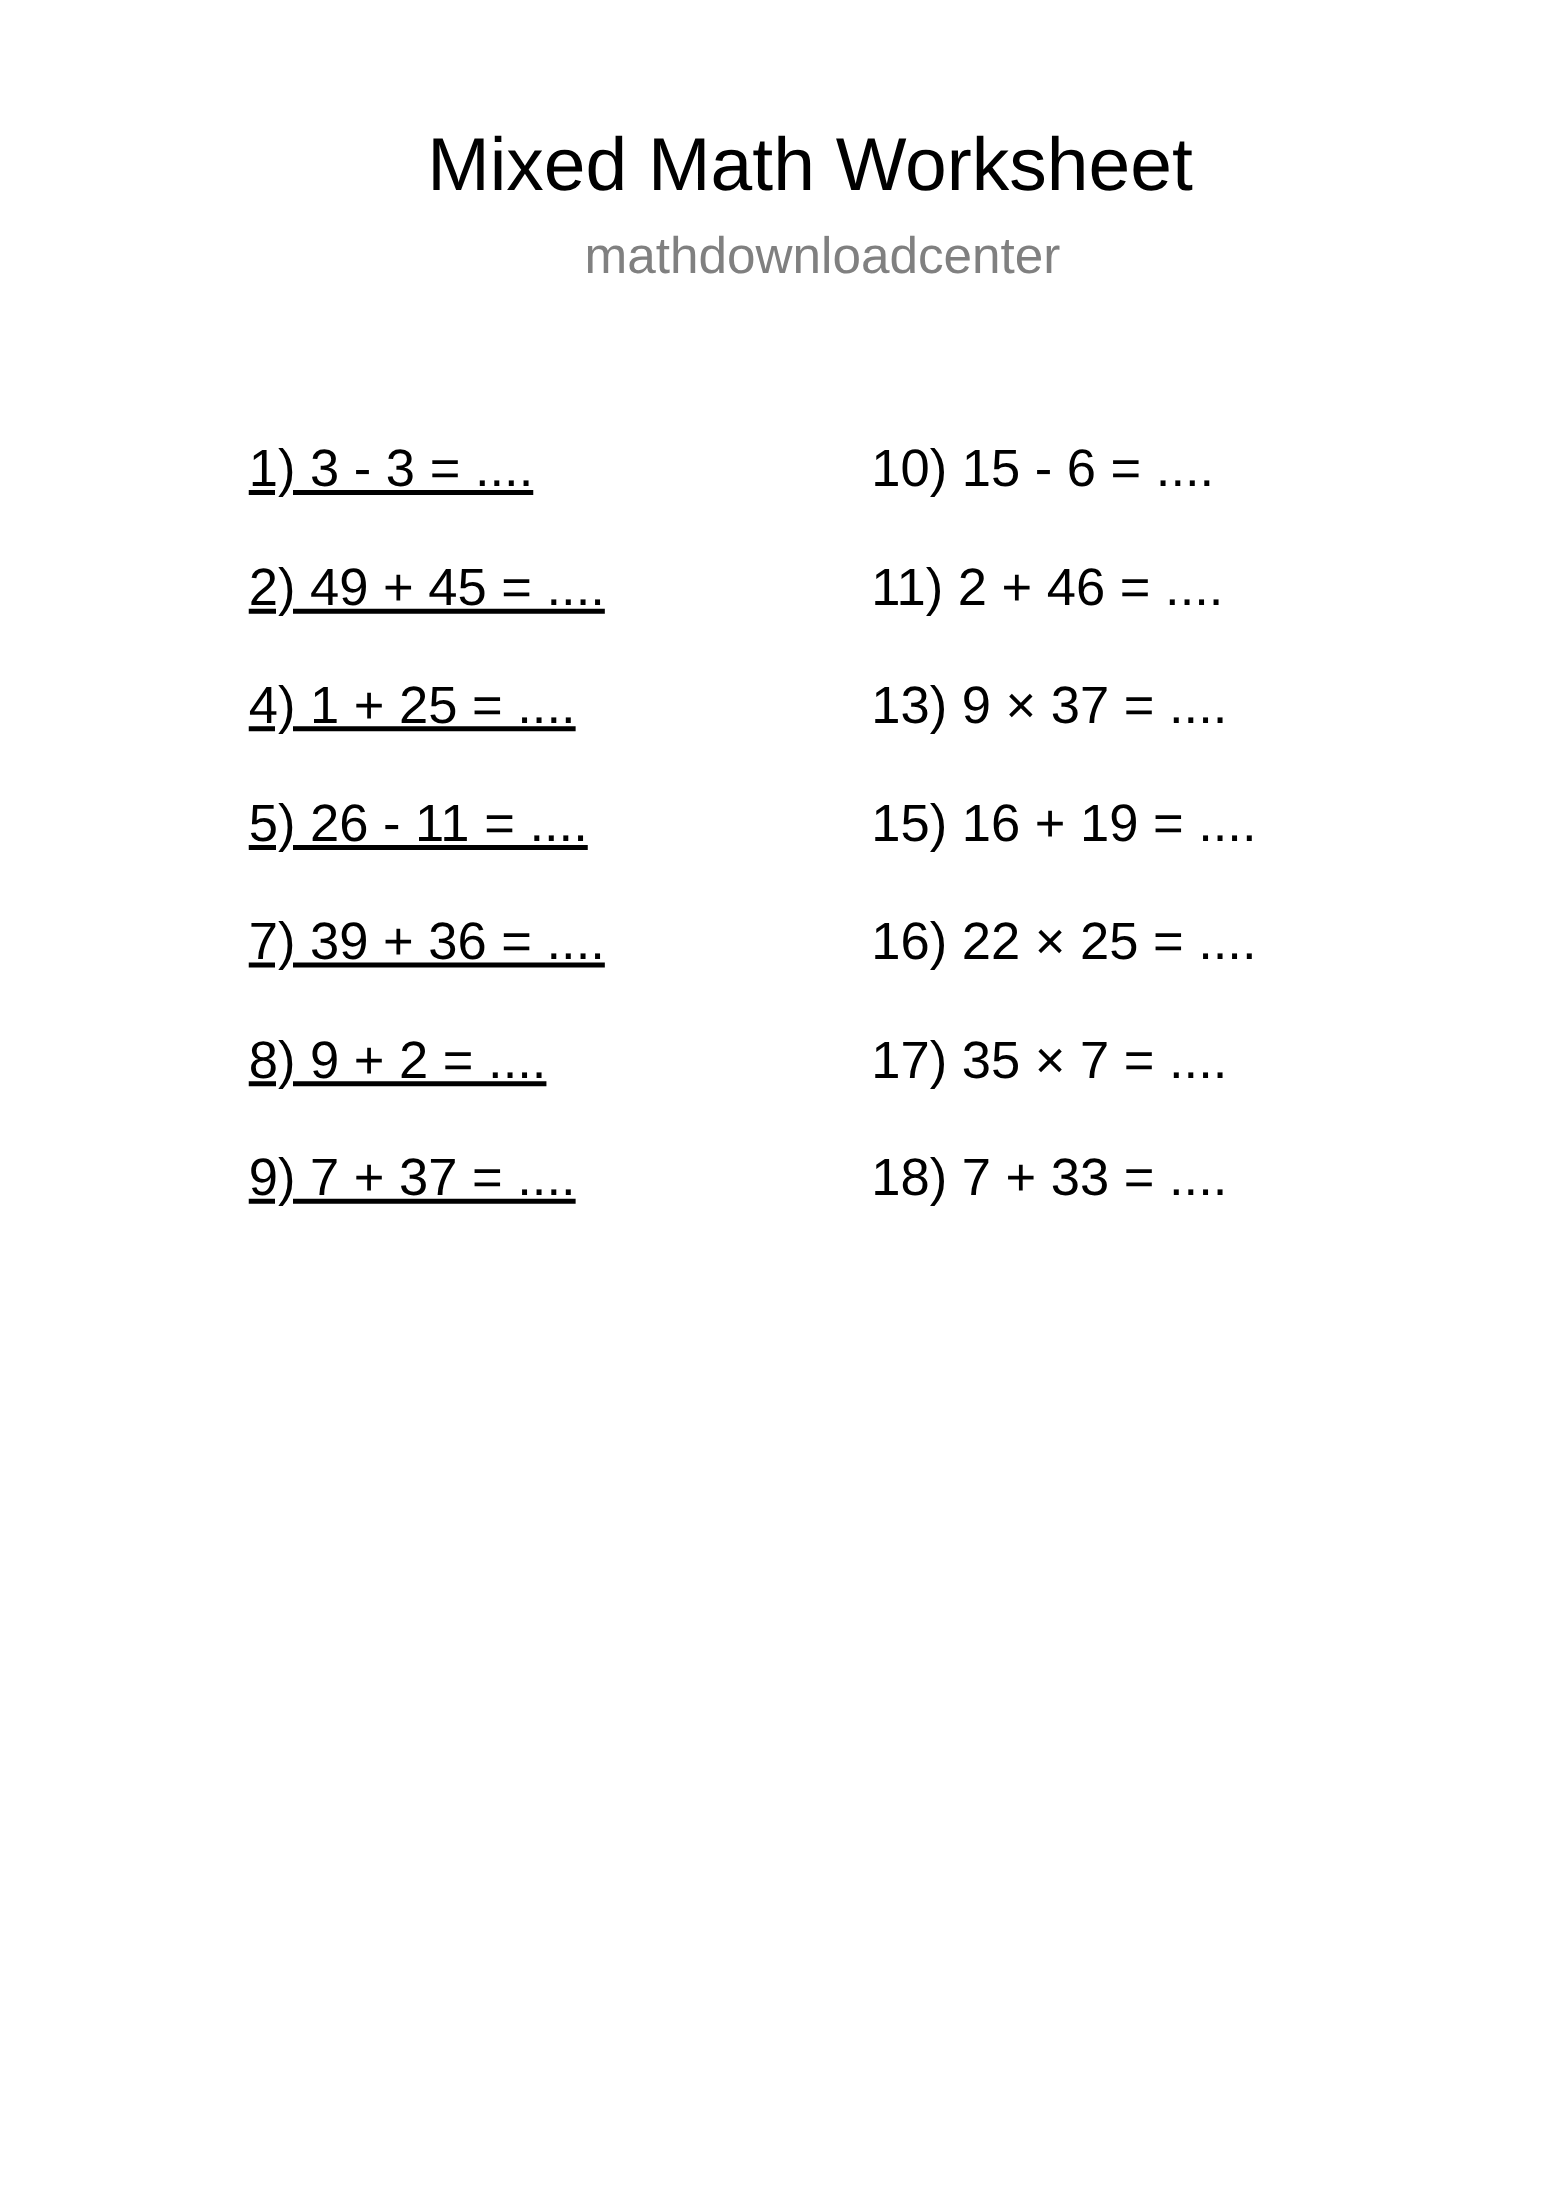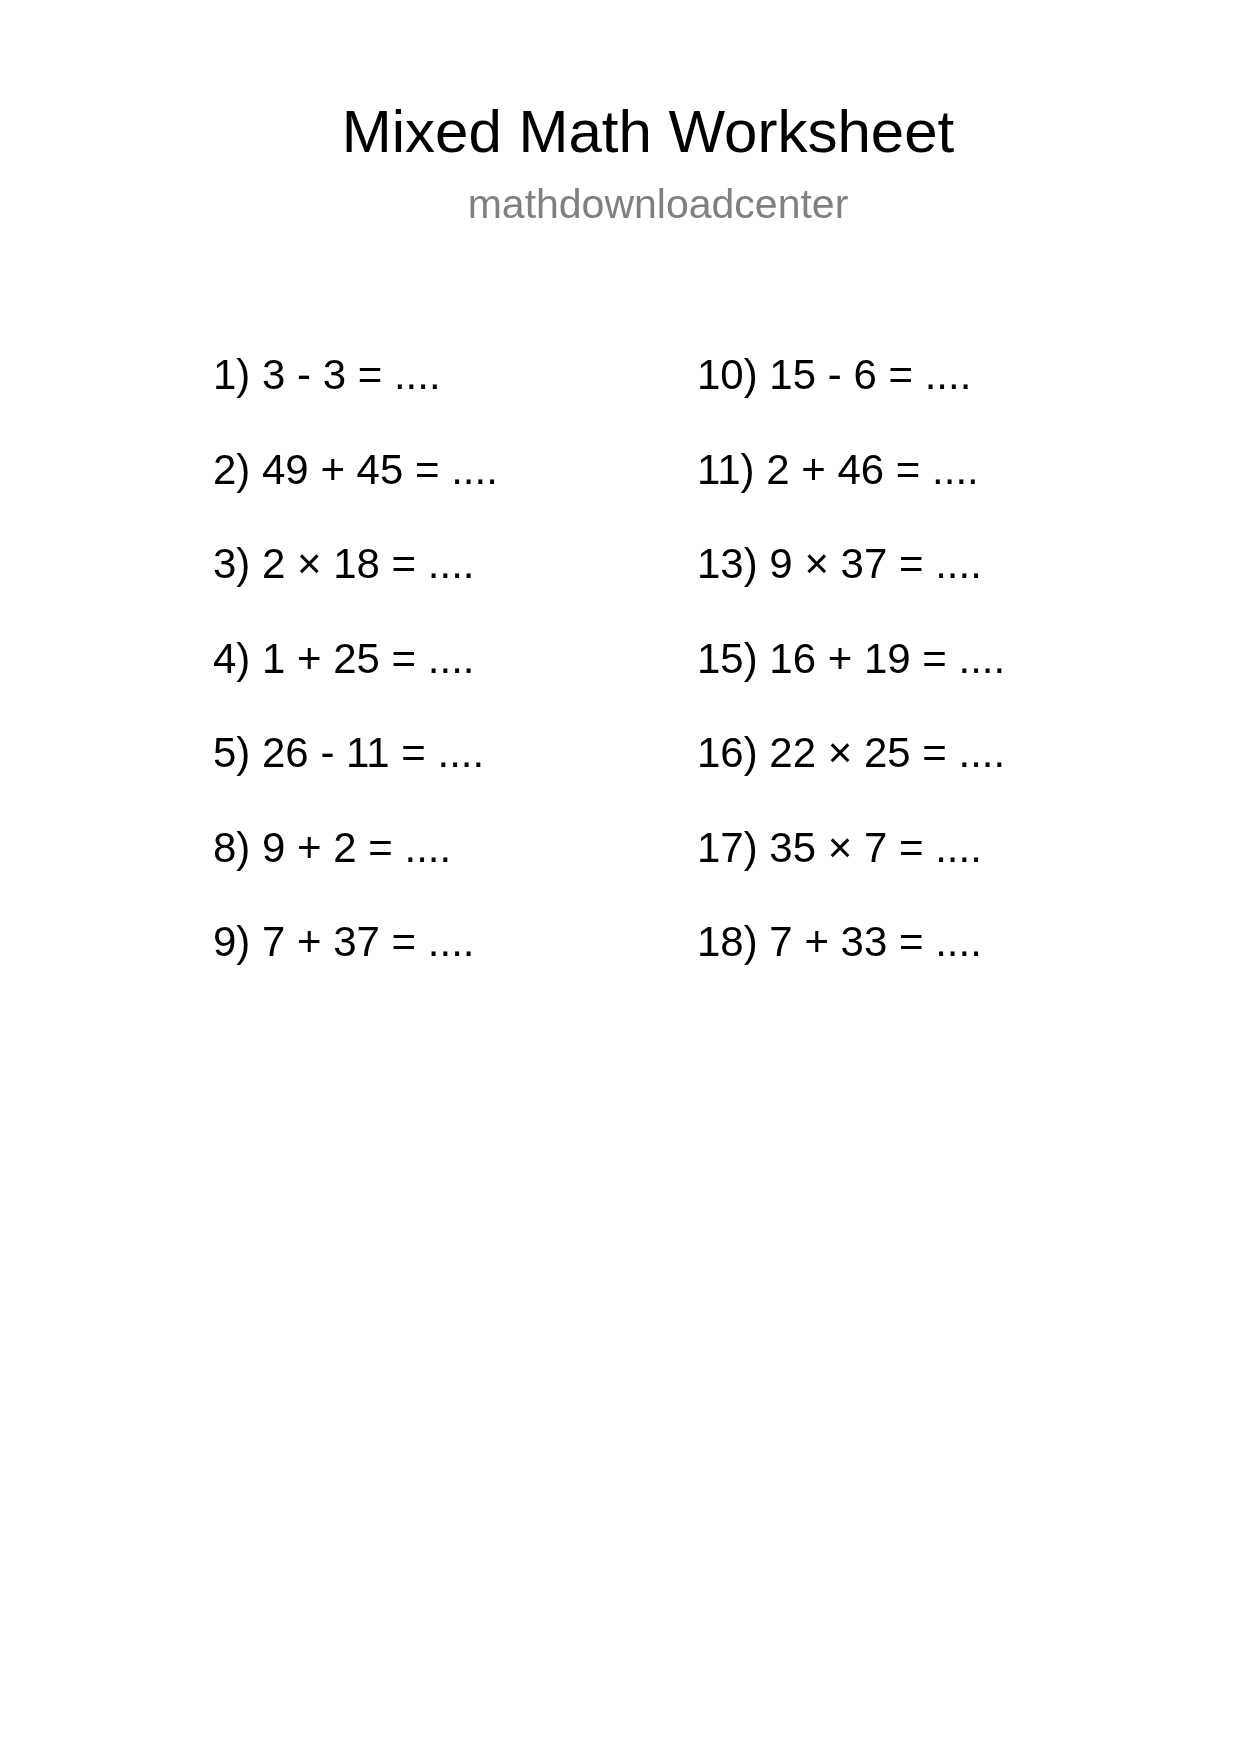--- a/index.html
+++ b/index.html
@@ -37,41 +37,41 @@
       line-height: 48px;
       color: #808080;
       padding-left: 76px;
       box-sizing: border-box;
       white-space: nowrap;
     }
     .col {
       position: absolute;
       top: 349px;
     }
-    .col-left { left: 213px; }
+    .col-left { left: 199px; text-decoration: underline; }
     .col-right { left: 697px; }
     .problem {
       font-size: 42px;
       line-height: 52px;
       height: 94.5px;
       white-space: nowrap;
     }
   </style>
 </head>
 <body>
 
 <div class="title">Mixed Math Worksheet</div>
 <div class="subtitle">mathdownloadcenter</div>
 
 <div class="col col-left">
   <div class="problem">1) 3 - 3 = ....</div>
   <div class="problem">2) 49 + 45 = ....</div>
-  <div class="problem">3) 2 × 18 = ....</div>
   <div class="problem">4) 1 + 25 = ....</div>
   <div class="problem">5) 26 - 11 = ....</div>
+  <div class="problem">7) 39 + 36 = ....</div>
   <div class="problem">8) 9 + 2 = ....</div>
   <div class="problem">9) 7 + 37 = ....</div>
 </div>
 
 <div class="col col-right">
   <div class="problem">10) 15 - 6 = ....</div>
   <div class="problem">11) 2 + 46 = ....</div>
   <div class="problem">13) 9 × 37 = ....</div>
   <div class="problem">15) 16 + 19 = ....</div>
   <div class="problem">16) 22 × 25 = ....</div>

